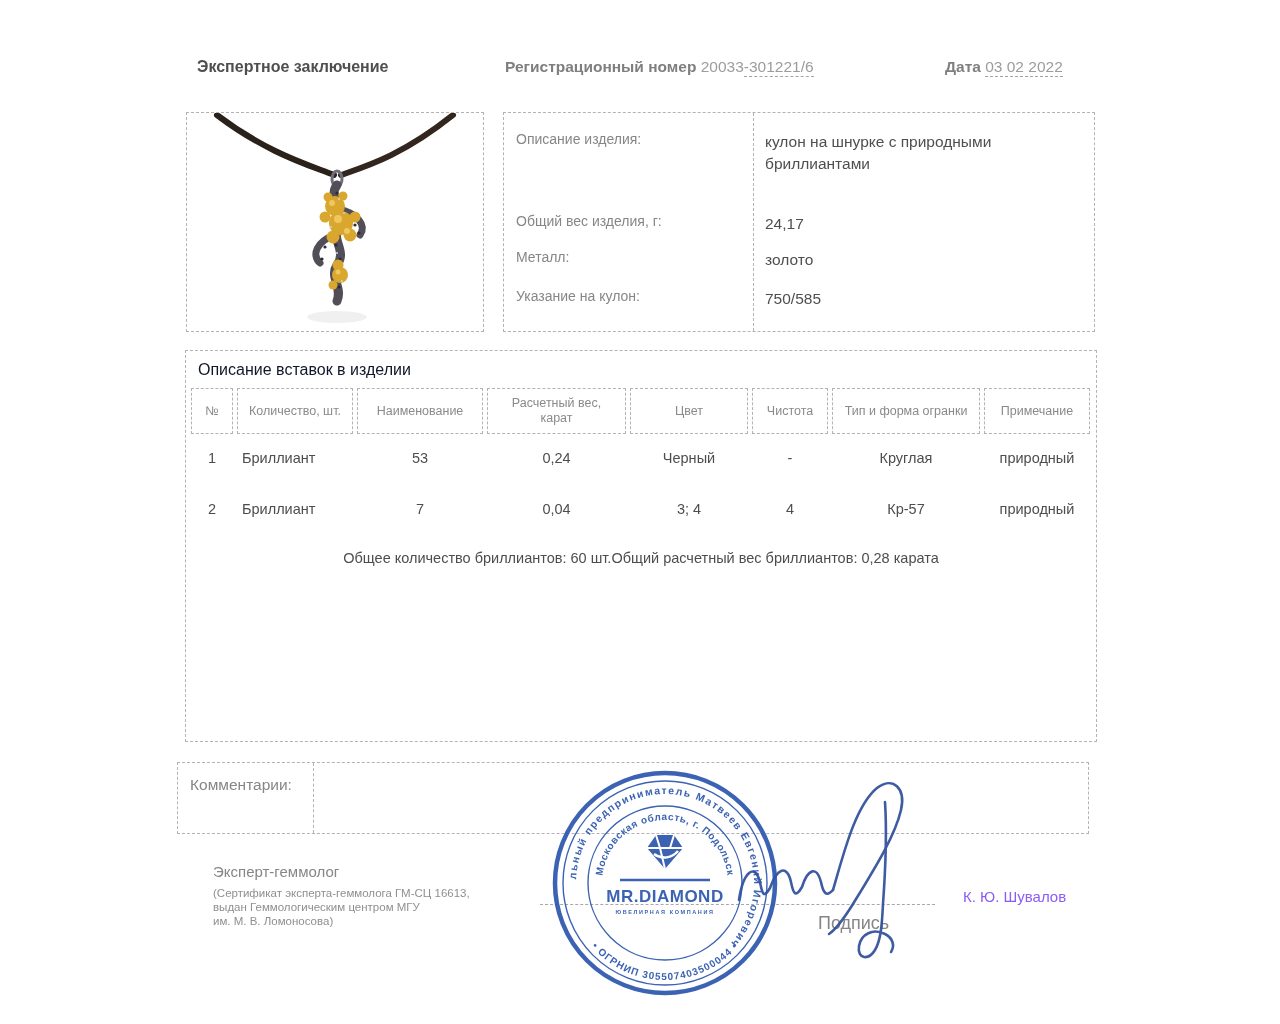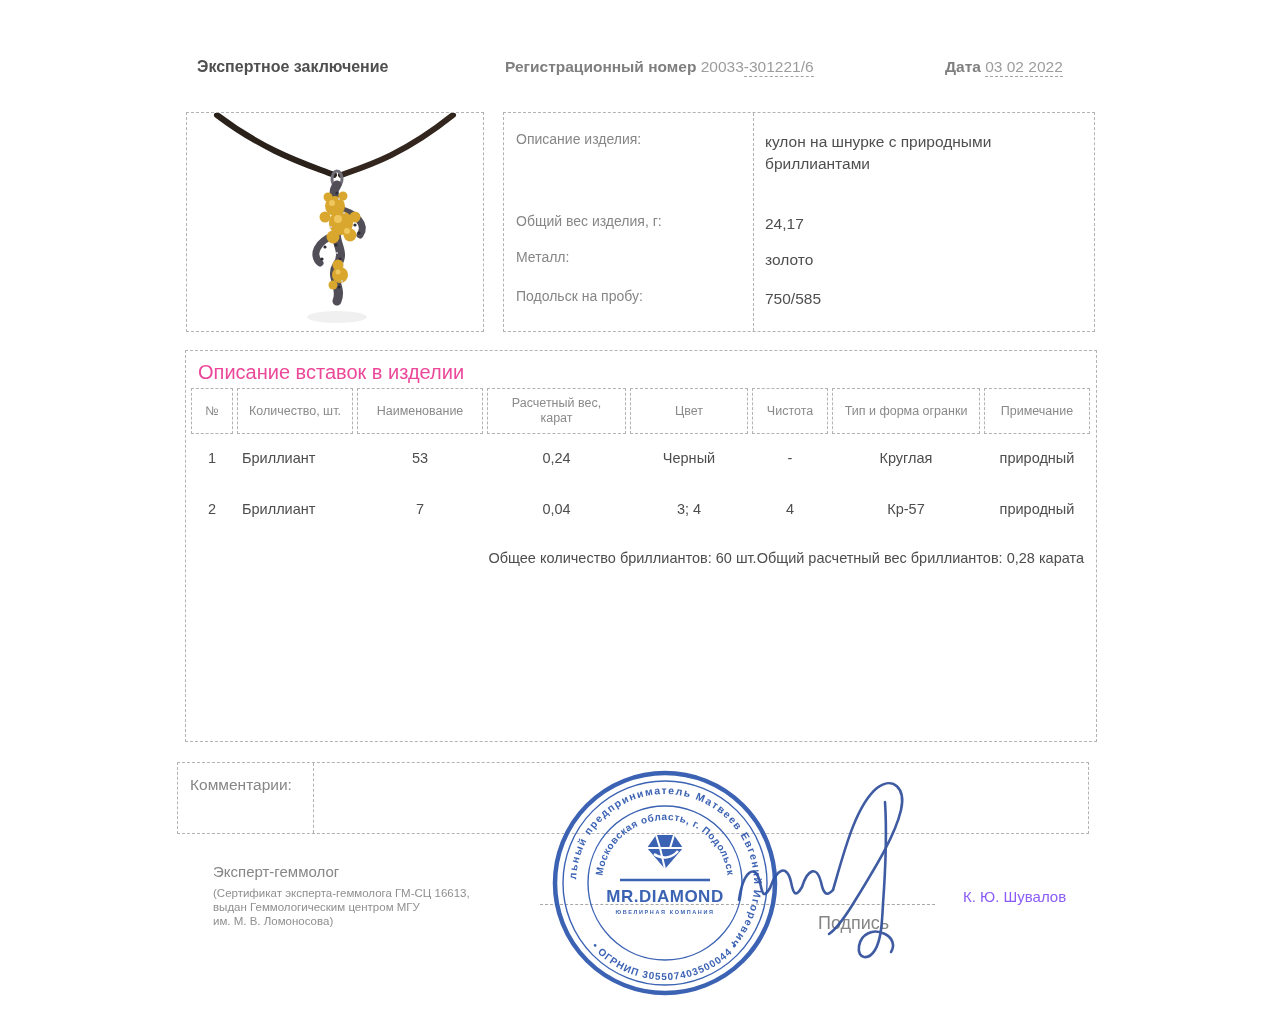--- a/index.html
+++ b/index.html
@@ -21,30 +21,30 @@
   .photo-box{left:186px;top:112px;width:296px;height:218px;}
   
   .desc-box{left:503px;top:112px;width:590px;height:218px;}
   .desc-divider{position:absolute;left:249px;top:0;bottom:0;border-left:1px dashed #b3b3b3;}
   .desc-label{position:absolute;left:12px;font-size:14px;color:#868686;}
   .desc-value{position:absolute;left:261px;font-size:15.5px;color:#4f4f4f;line-height:22px;}
   .wrap-270{width:278px;}
 
   
   .table-box{left:185px;top:350px;width:910px;height:390px;}
-  .table-title{position:absolute;left:12px;top:10px;font-size:20px;color:#ec4899;}
+  .table-title{position:absolute;left:12px;top:10px;font-size:16px;color:#0f172a;}
   .grid{display:grid;grid-template-columns:42px 116px 126px 139px 118px 76px 148px 106px;column-gap:4px;position:absolute;left:5px;width:900px;}
   .thead{top:37px;}
   .th{border:1px dashed #b3b3b3;height:44px;display:flex;align-items:center;justify-content:center;
       text-align:center;font-size:12.5px;color:#8a8a8a;white-space:pre-line;line-height:15px;}
   .trow{height:30px;}
   .r1{top:92px;} .r2{top:143px;}
   .td{display:flex;align-items:center;justify-content:center;font-size:14.5px;color:#4d4d4d;}
   .td.left{justify-content:flex-start;padding-left:5px;}
-  .summary-row{position:absolute;left:12px;right:12px;top:199px;font-size:14.5px;color:#4d4d4d;display:flex;justify-content:flex-end;}
+  .summary-row{position:absolute;left:12px;right:12px;top:199px;font-size:14.5px;color:#4d4d4d;display:flex;justify-content:center;}
 
   
   .comments-box{left:177px;top:762px;width:910px;height:70px;}
   .comments-divider{position:absolute;left:135px;top:0;bottom:0;border-left:1px dashed #b3b3b3;}
   .comments-label{position:absolute;left:12px;top:13px;font-size:15.5px;color:#868686;}
 
   
   .expert{left:197px;top:863px;margin-left:16px;}
   .expert .role{font-size:15px;color:#868686;}
   .expert .cert{font-size:11.5px;line-height:14px;color:#8f8f8f;margin-top:6px;}
@@ -138,21 +138,21 @@
 
     <div class="desc-label" style="top:18px;">Описание изделия:</div>
     <div class="desc-value wrap-270" style="top:18px;">кулон на шнурке с природными бриллиантами</div>
 
     <div class="desc-label" style="top:100px;">Общий вес изделия, г:</div>
     <div class="desc-value" style="top:100px;">24,17</div>
 
     <div class="desc-label" style="top:136px;">Металл:</div>
     <div class="desc-value" style="top:136px;">золото</div>
 
-    <div class="desc-label" style="top:175px;">Подольск на пробу:</div>
+    <div class="desc-label" style="top:175px;">Указание на кулон:</div>
     <div class="desc-value" style="top:175px;">750/585</div>
   </div>
 
   <div class="abs dashed-box table-box">
     <div class="table-title">Описание вставок в изделии</div>
 
     <div class="grid thead">
       <div class="th">№</div>
       <div class="th">Количество, шт.</div>
       <div class="th">Наименование</div>

